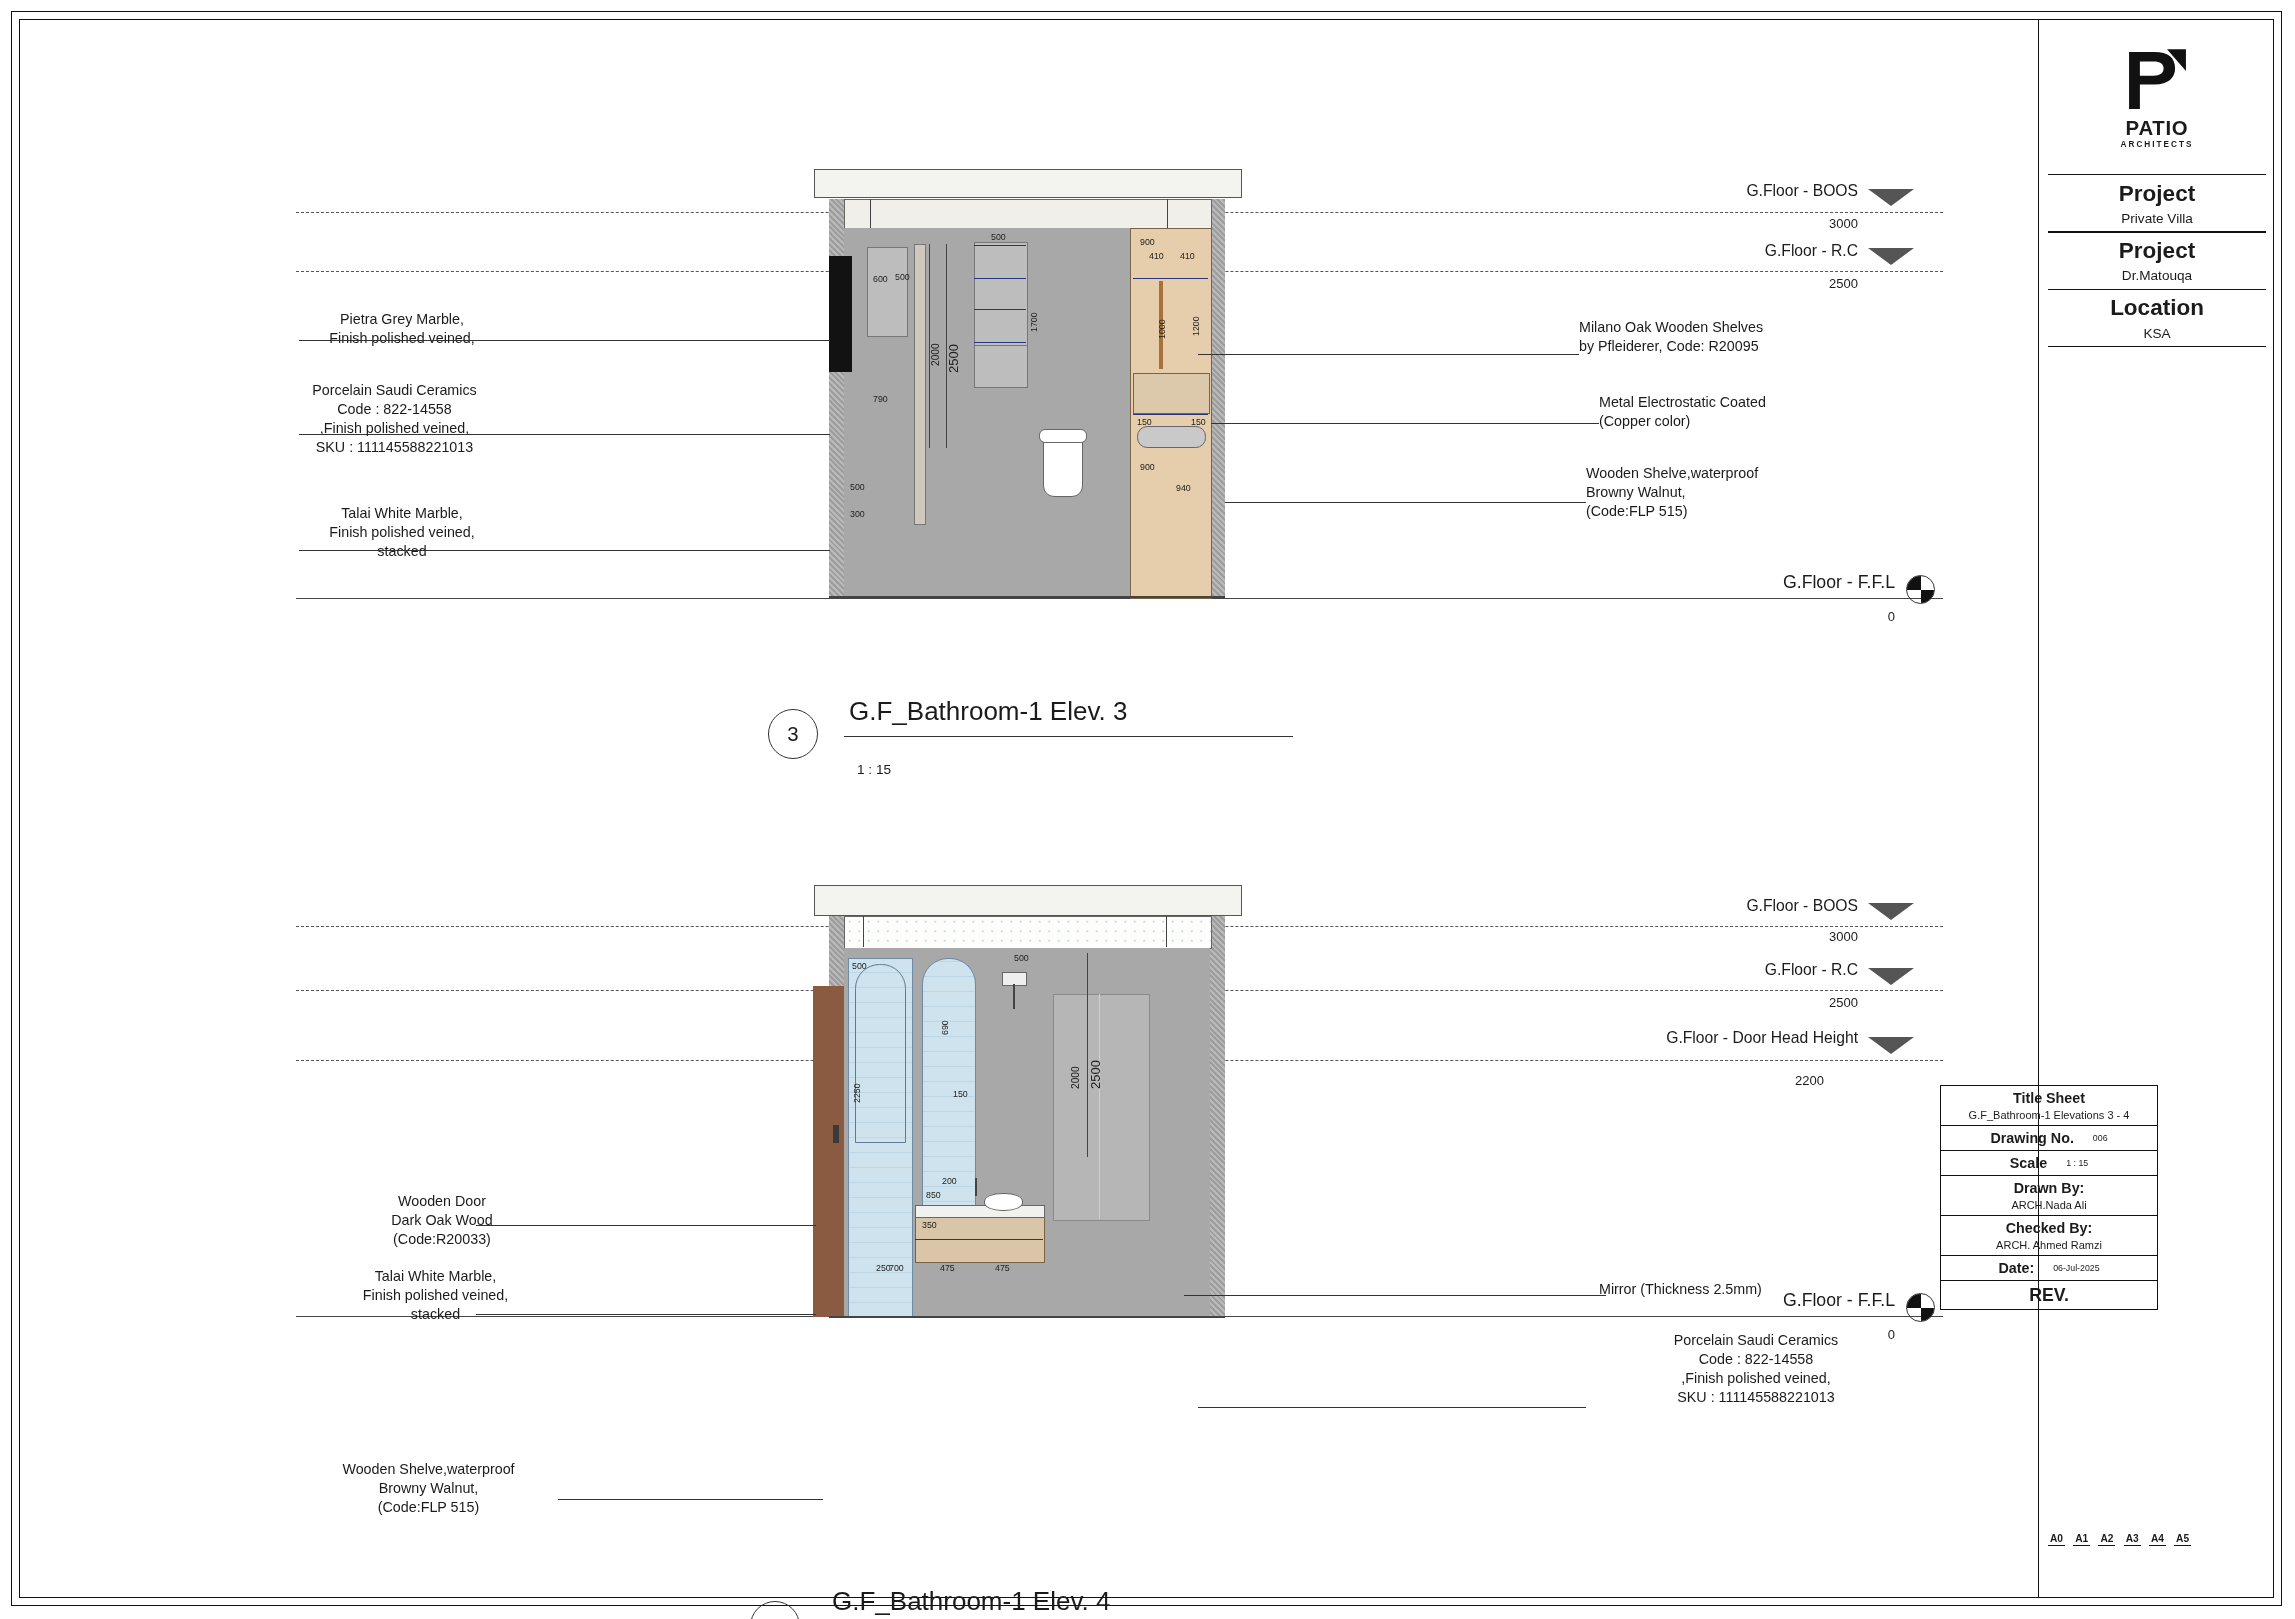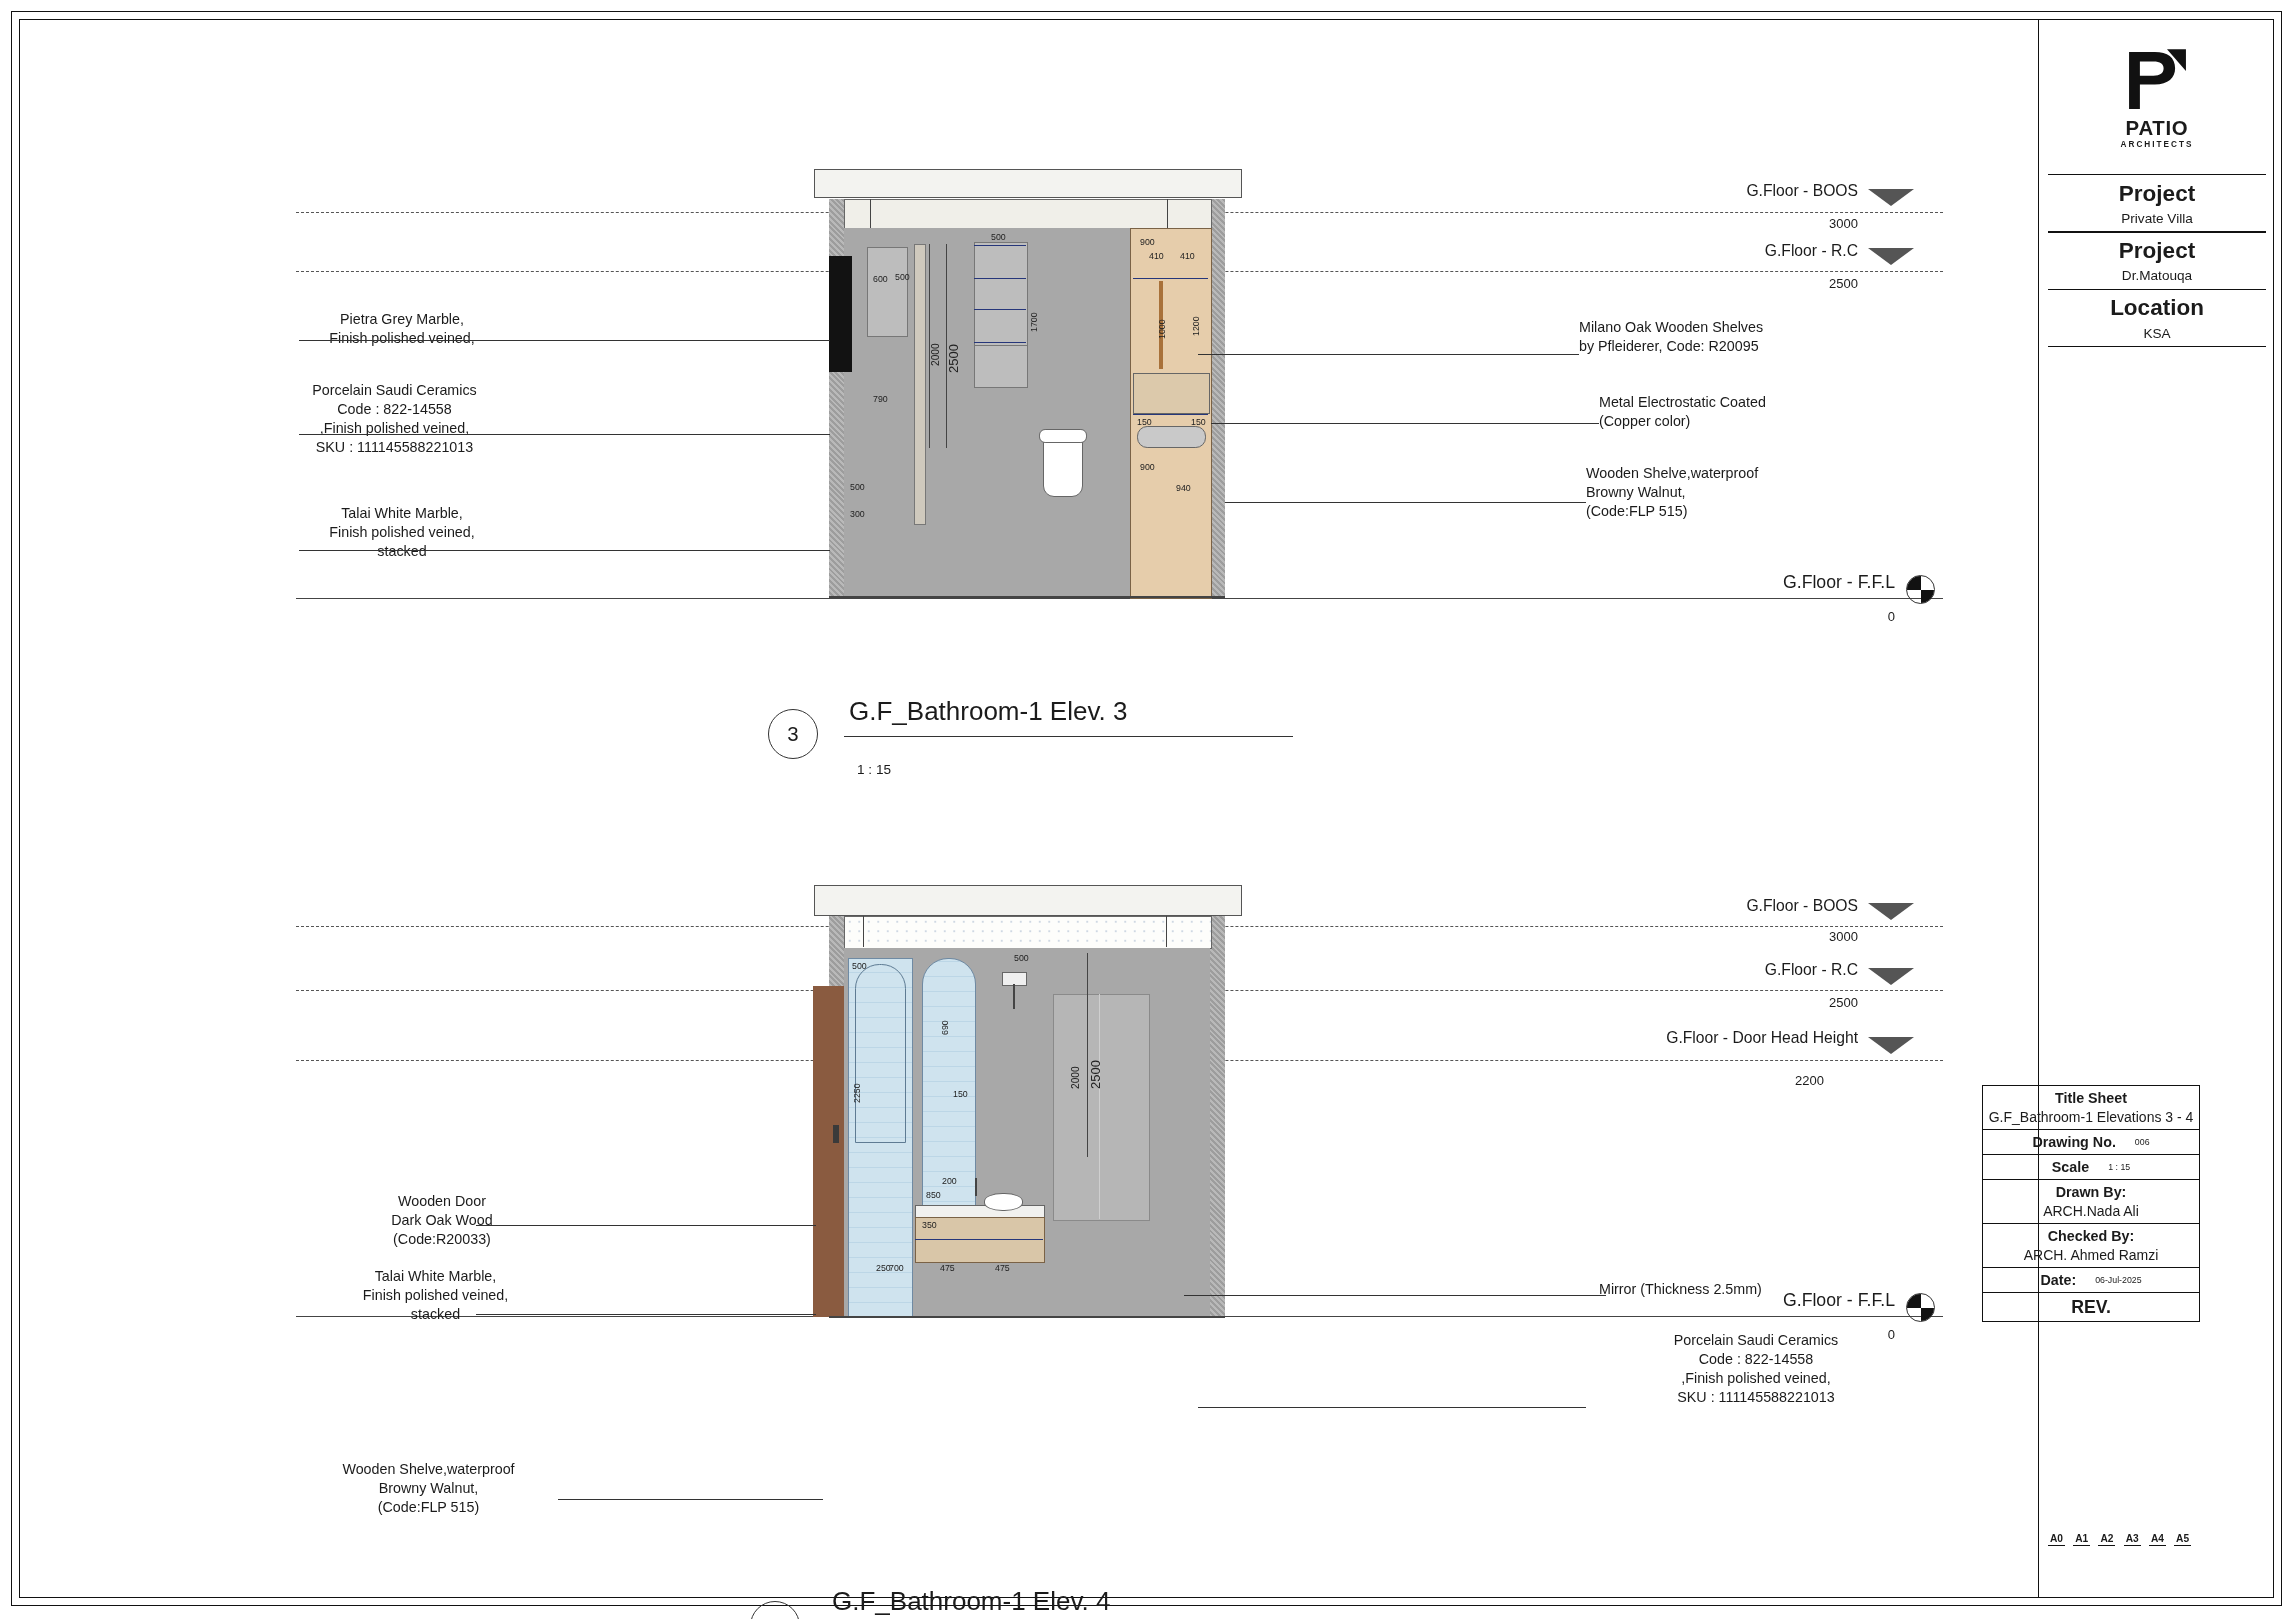--- a/index.html
+++ b/index.html
@@ -12,25 +12,25 @@
   
   .tb{position:absolute;left:2048px;top:27px;width:218px;}
   .logo-wrap{height:143px;display:flex;flex-direction:column;align-items:center;justify-content:center;}
   .logo-mark{width:65px;height:65px;position:relative;}
   .logo-name{font-size:20.4px;letter-spacing:0.7px;font-weight:700;margin-top:4.1px;}
   .logo-sub{font-size:8.2px;letter-spacing:2px;font-weight:700;margin-top:0.7px;}
   .tb-rule{height:1.4px;background:#111;margin:4.1px 0 0 0;}
   .tb-h{font-size:22.5px;font-weight:700;text-align:center;margin-top:5.4px;}
   .tb-v{font-size:13.6px;text-align:center;margin-top:4.1px;margin-bottom:5.4px;}
 
-  .titlesheet{position:absolute;left:1982px;top:1085px;width:218px;border:0.7px solid #111;box-sizing:border-box;}
+  .titlesheet{position:absolute;left:1940px;top:1085px;width:218px;border:0.7px solid #111;box-sizing:border-box;}
   .ts-row{border-bottom:0.7px solid #111;padding:4.1px 2.7px;text-align:center;}
   .ts-row:last-child{border-bottom:none;}
   .ts-lbl{font-size:14.3px;font-weight:700;}
-  .ts-val{font-size:14px;margin-top:2.7px;}
+  .ts-val{font-size:11px;margin-top:2.7px;}
   .ts-inline{display:flex;align-items:center;justify-content:center;gap:19px;}
   .ts-inline .ts-lbl{font-size:14.3px;}
   .ts-inline .ts-val{font-size:8.8px;margin-top:0;}
   .rev-h{font-size:17.7px;font-weight:700;text-align:center;padding:4.1px 0 2.7px;}
   .rev-tbl{width:100%;border-collapse:collapse;}
   .rev-tbl th,.rev-tbl td{border:0.7px solid #111;font-size:9.5px;font-weight:400;height:15px;}
   .rev-tbl th{font-weight:400;}
   .rev-no{width:16%;}
   .rev-dt{width:22%;}
   .sizes{position:absolute;left:2048px;top:1533px;width:218px;display:flex;gap:8.2px;align-items:center;}

